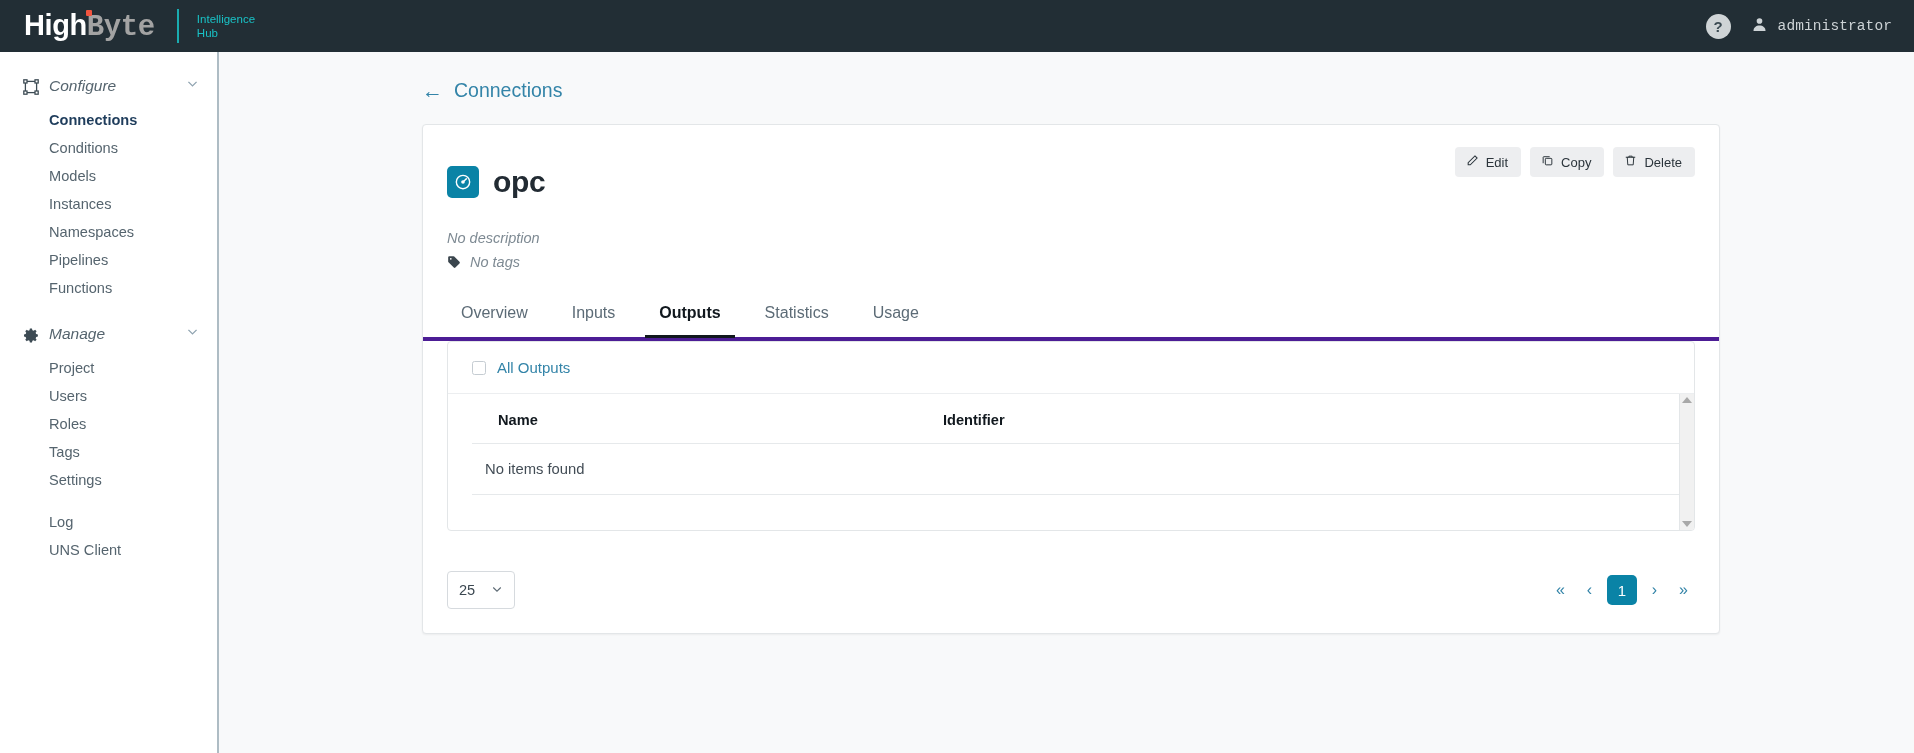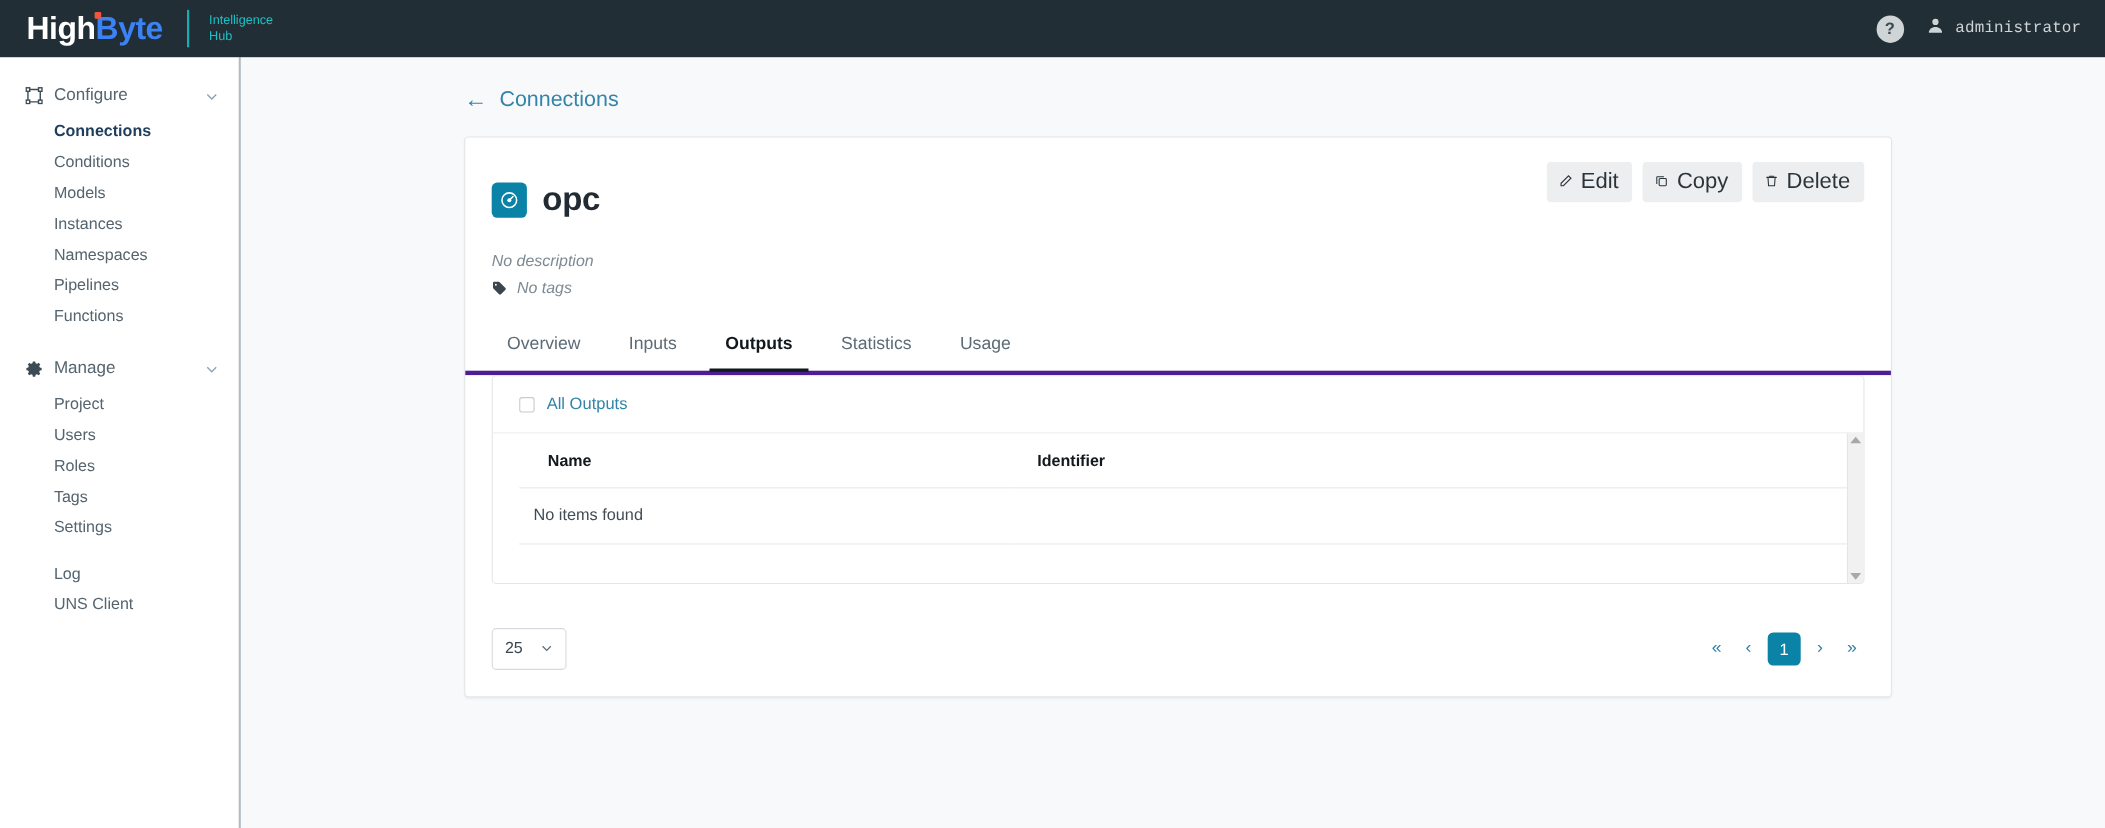--- a/index.html
+++ b/index.html
@@ -22,21 +22,21 @@
   }
   .brand { display: flex; align-items: center; }
   .brand-word {
     font-size: 29px;
     font-weight: 700;
     letter-spacing: -0.4px;
     line-height: 1;
     position: relative;
   }
   .brand-high { color: #ffffff; }
-  .brand-byte { color: #3b82f6; }
+  .brand-byte { color: #a3a3a3; font-family: Liberation Mono, monospace; }
   .brand-dot {
     position: absolute;
     width: 6px; height: 6px;
     background: #f1543f;
     border-radius: 1px;
     top: -1px; left: 62px;
   }
   .brand-sep {
     width: 2px; height: 34px;
     background: #19c2c6;
@@ -84,23 +84,24 @@
   
   #sidebar {
     width: 219px;
     background: #ffffff;
     border-right: 2px solid #aebcc4;
     padding-top: 16px;
     flex: 0 0 219px;
   }
   .nav-group-head {
     display: flex;
-    align-items: center;
+    align-items: flex-start;
     padding: 9px 18px 9px 20px;
     cursor: pointer;
+    font-style: italic;
   }
   .nav-group-icon {
     width: 22px; height: 20px;
     display: flex; align-items: center; justify-content: center;
     color: #3d4b54;
     flex: 0 0 22px;
   }
   .nav-group-label {
     margin-left: 7px;
     font-size: 15.5px;
@@ -183,21 +184,21 @@
     position: absolute;
     top: 22px; right: 24px;
     display: flex;
     gap: 9px;
   }
   .btn-gray {
     background: #edeef0;
     border: 1px solid transparent;
     border-radius: 4px;
     padding: 6px 12px 6px 10px;
-    font-size: 20px;
+    font-size: 13px;
     color: #2b343b;
     display: flex;
     align-items: center;
     gap: 7px;
     cursor: pointer;
     font-family: "Liberation Sans", sans-serif;
   }
 
   
   .tabs {

